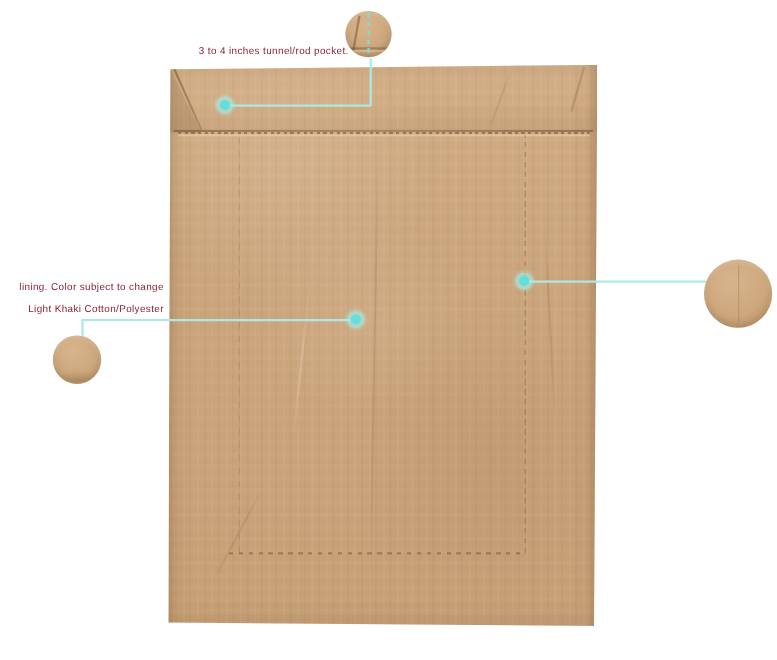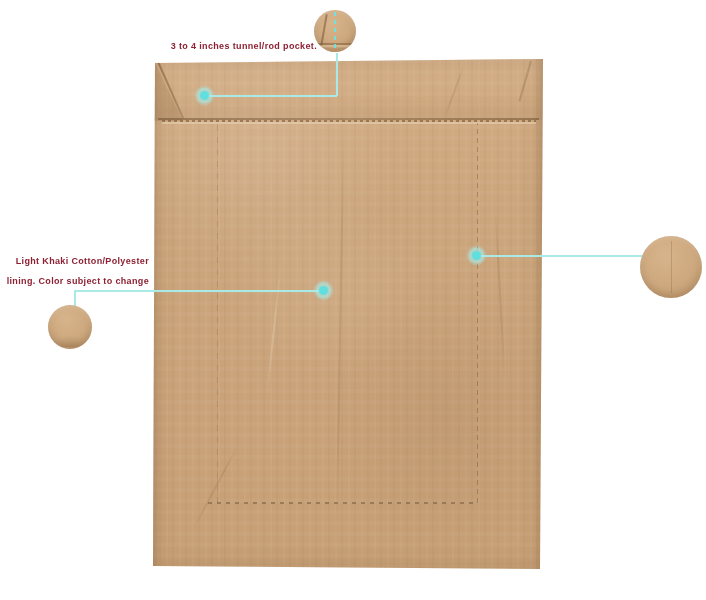--- a/index.html
+++ b/index.html
@@ -35,21 +35,21 @@
   .vseam-right{left:324px;background:repeating-linear-gradient(0deg,rgba(112,80,48,.42) 0 5px,transparent 5px 9px);}
   .hem-stitch{left:55px;top:443px;width:269px;height:1.5px;background:repeating-linear-gradient(90deg,rgba(112,80,48,.48) 0 4px,transparent 4px 9px);}
   .crease{width:2px;background:linear-gradient(180deg,transparent,rgba(120,86,52,.16) 30%,rgba(120,86,52,.16) 70%,transparent);}
   .crease.c1{left:186px;top:70px;height:420px;transform:rotate(1deg);}
   .crease.c2{left:300px;top:6px;height:55px;transform:rotate(20deg);}
   .crease.c3{left:62px;top:380px;height:95px;transform:rotate(28deg);}
   .crease.c4{left:346px;top:150px;height:170px;transform:rotate(-3deg);}
   .crease.c5{left:120px;top:200px;height:140px;transform:rotate(6deg);background:linear-gradient(180deg,transparent,rgba(255,246,232,.20) 40%,rgba(255,246,232,.20) 60%,transparent);}
 
   
-  .note{position:absolute;color:var(--label_text,#8d2133);font-weight:bold;font-size:9px;letter-spacing:.35px;text-align:right;white-space:nowrap;}
+  .note{position:absolute;color:var(--label_text,#8d2133);font-weight:normal;font-size:9px;letter-spacing:.35px;text-align:right;white-space:nowrap;}
   .note-top{right:389px;top:40px;line-height:13px;}
   .note-right{right:3px;top:206px;line-height:15px;}
   .note-left{right:557px;top:251px;line-height:20px;}
 
   
   .t-line{position:absolute;background:var(--teal_line,#a9eae6);}
   .l-top-h{left:206px;top:95px;width:131px;height:1.5px;}
   .l-top-v{left:336px;top:53px;width:1.5px;height:43px;}
   .l-right-h{left:481px;top:255px;width:161px;height:1.5px;}
   .l-left-h{left:75px;top:290px;width:245px;height:1.5px;}
@@ -98,22 +98,22 @@
     <div class="edge-l"></div>
     <div class="edge-r"></div>
   </div>
 
   <div class="note note-top">
     <div>3 to 4 inches tunnel/rod pocket.</div>
   </div>
 
 
   <div class="note note-left">
+    <div>lining. Color subject to change</div>
     <div>Light Khaki Cotton/Polyester</div>
-    <div>lining. Color subject to change</div>
   </div>
 
   <div class="t-line l-top-h"></div>
   <div class="t-line l-top-v"></div>
   <div class="t-line l-right-h"></div>
   <div class="t-line l-left-h"></div>
   <div class="t-line l-left-v"></div>
 
   <div class="hotspot hs-top"></div>
   <div class="hotspot hs-right"></div>

